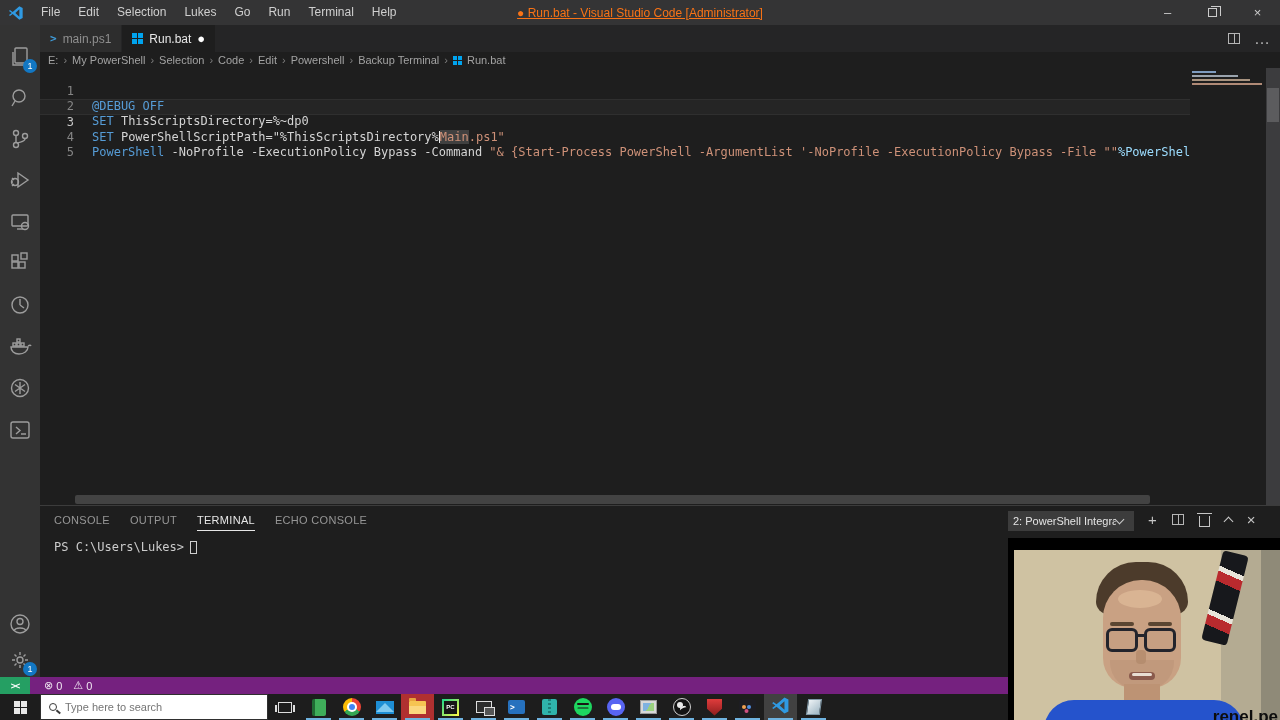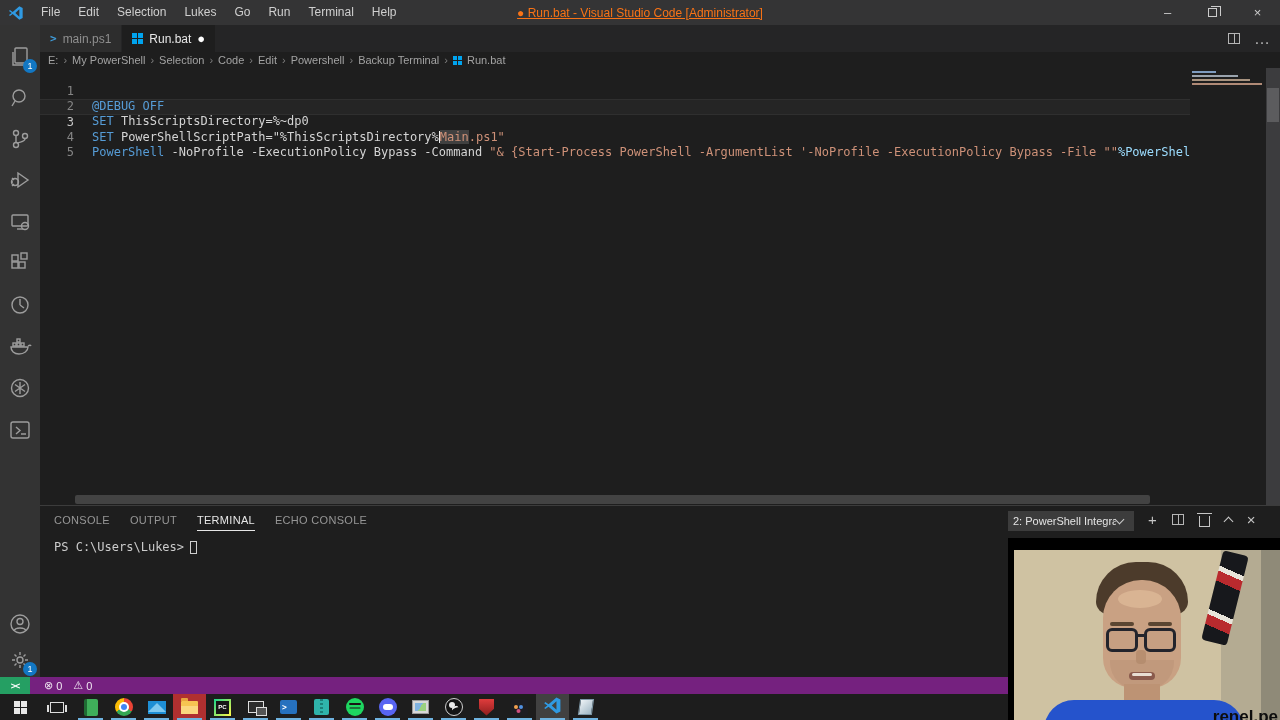--- a/index.html
+++ b/index.html
@@ -379,20 +379,24 @@
 
   <div id="taskbar" class="abs">
     <div id="start-btn">
         <span class="start-logo">
           <i></i>
           <i></i>
           <i></i>
           <i></i>
         </span>
       </div>
+    <div id="search-box">
+      <span class="mag"></span>
+      <input placeholder="Type here to search" style="">
+    </div>
     <div id="taskview">
         <span class="tv-icon"></span>
       </div>
 
     <div class="tb-slot">
         <span class="ic ic-book"></span>
         <span class="tb-underline"></span>
       </div>
     <div class="tb-slot">
         <span class="ic ic-chrome"></span>

